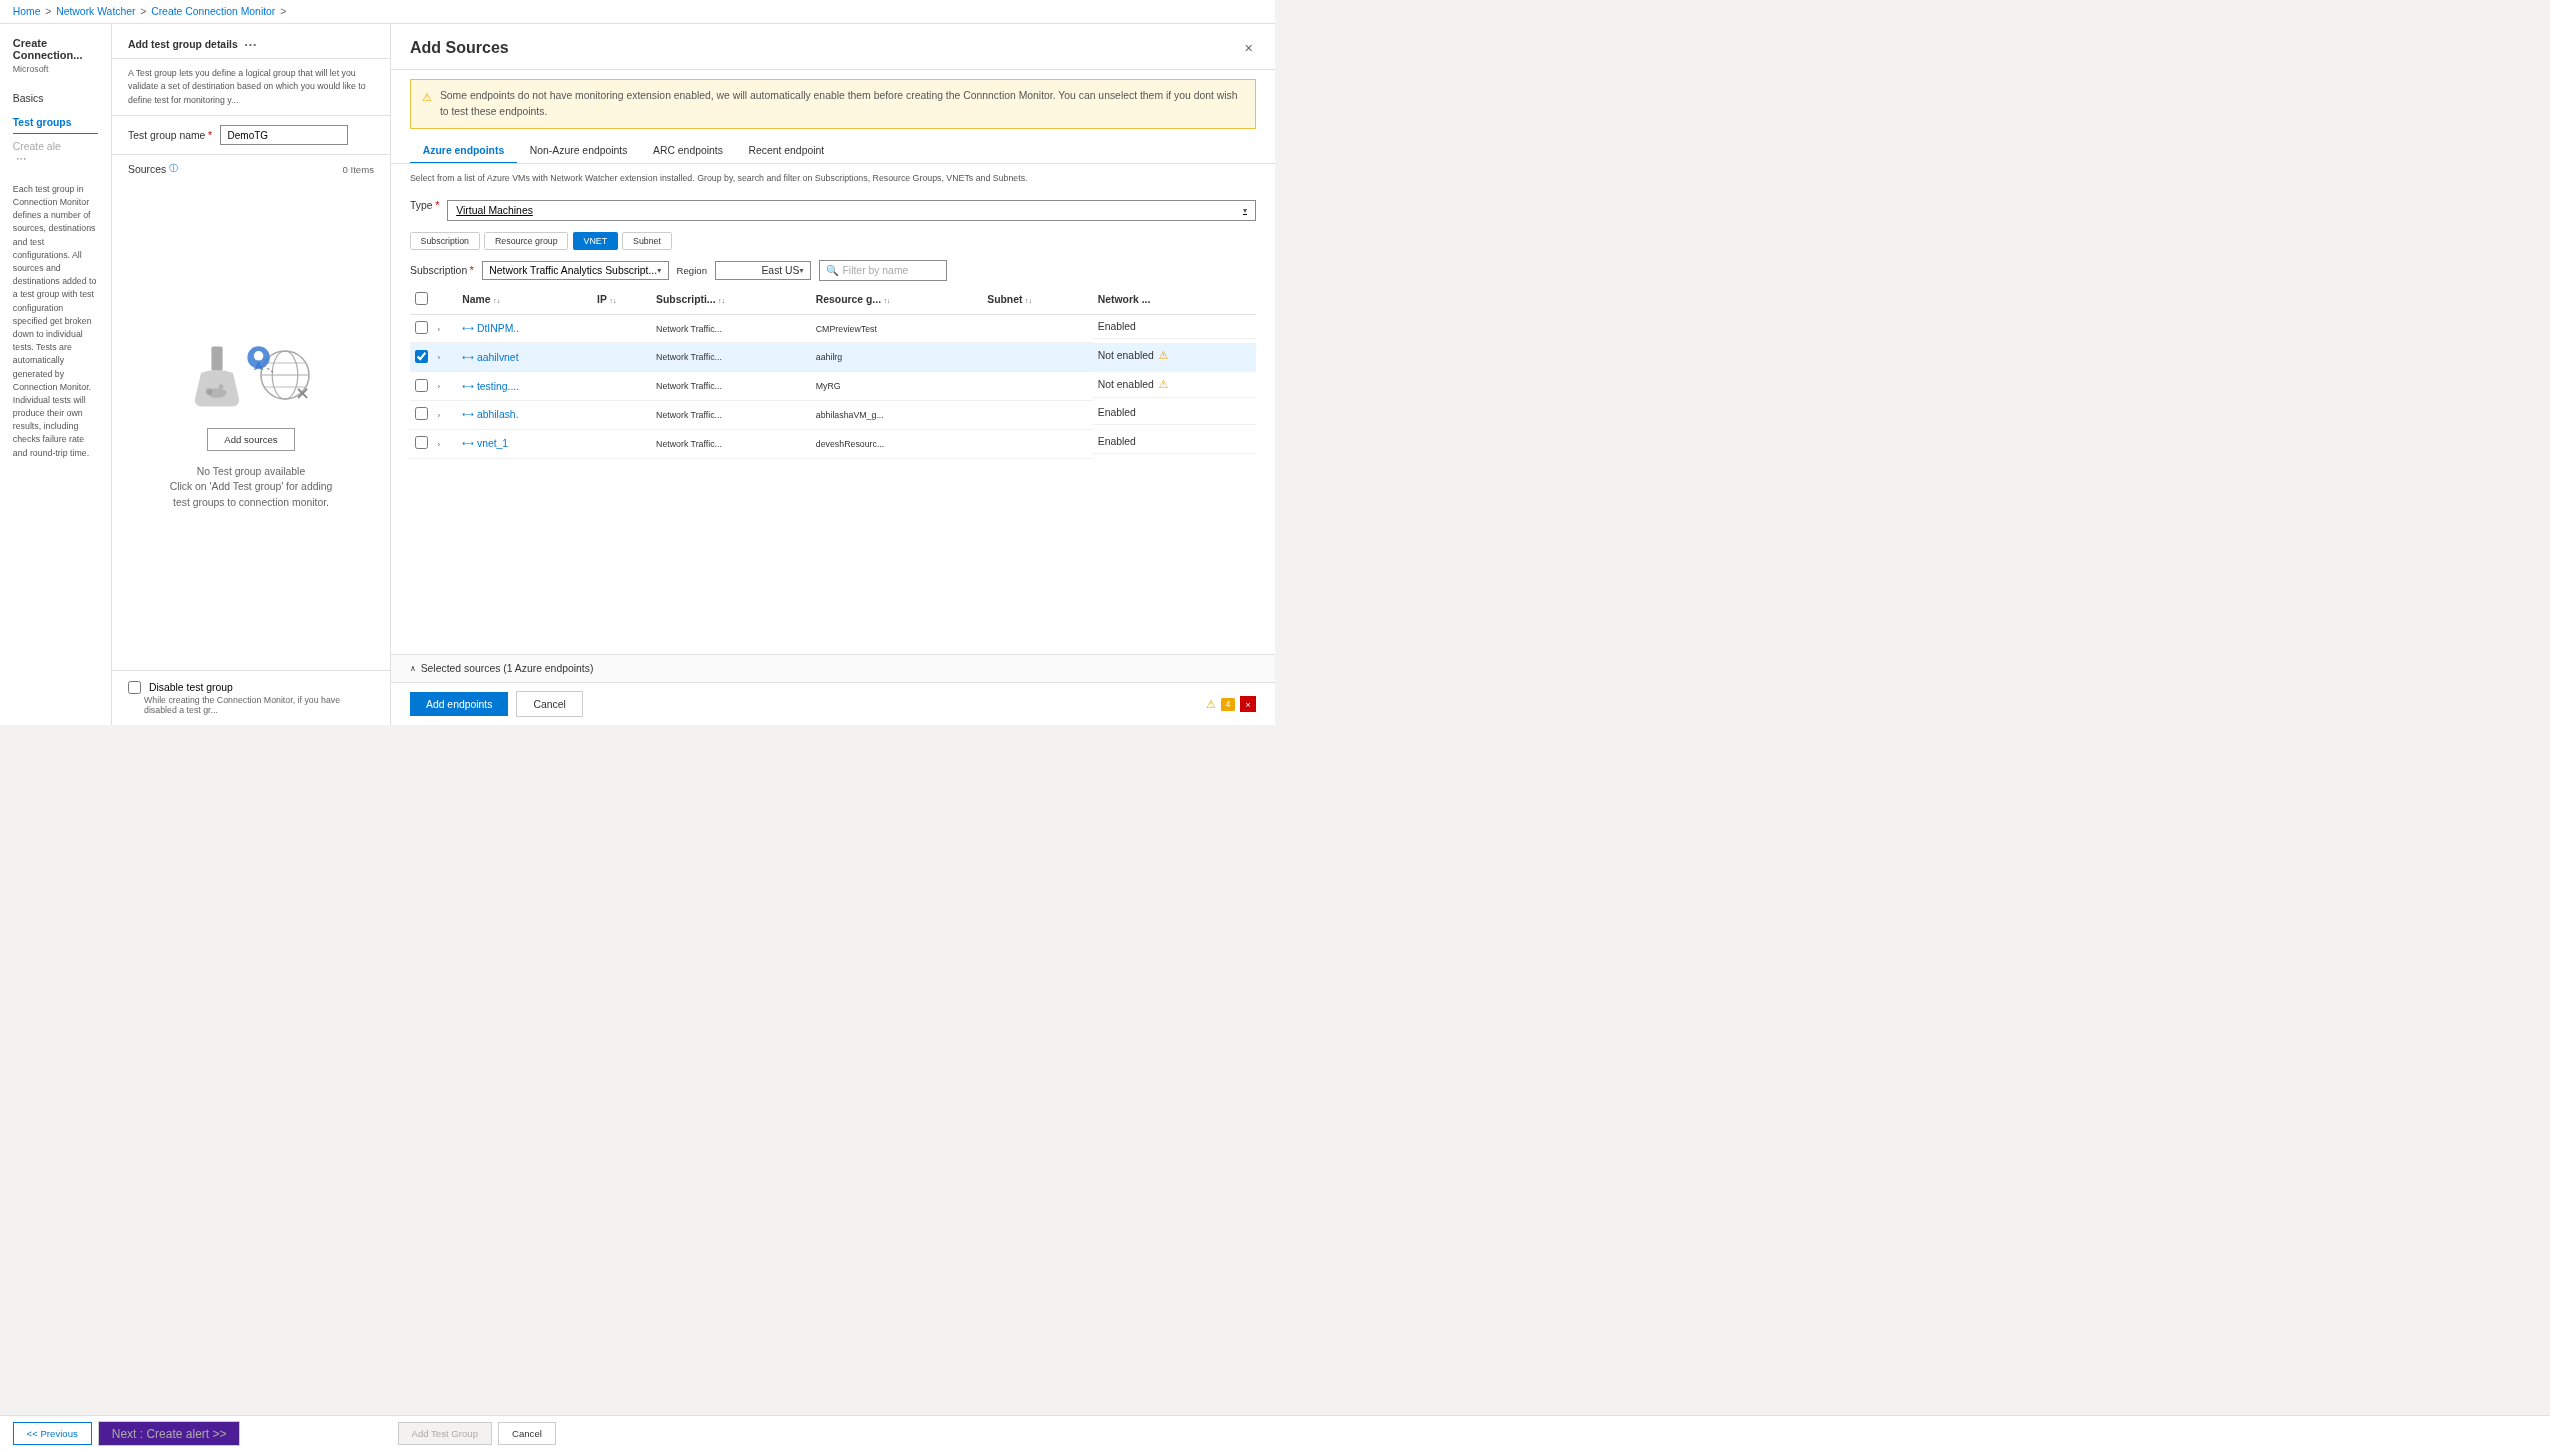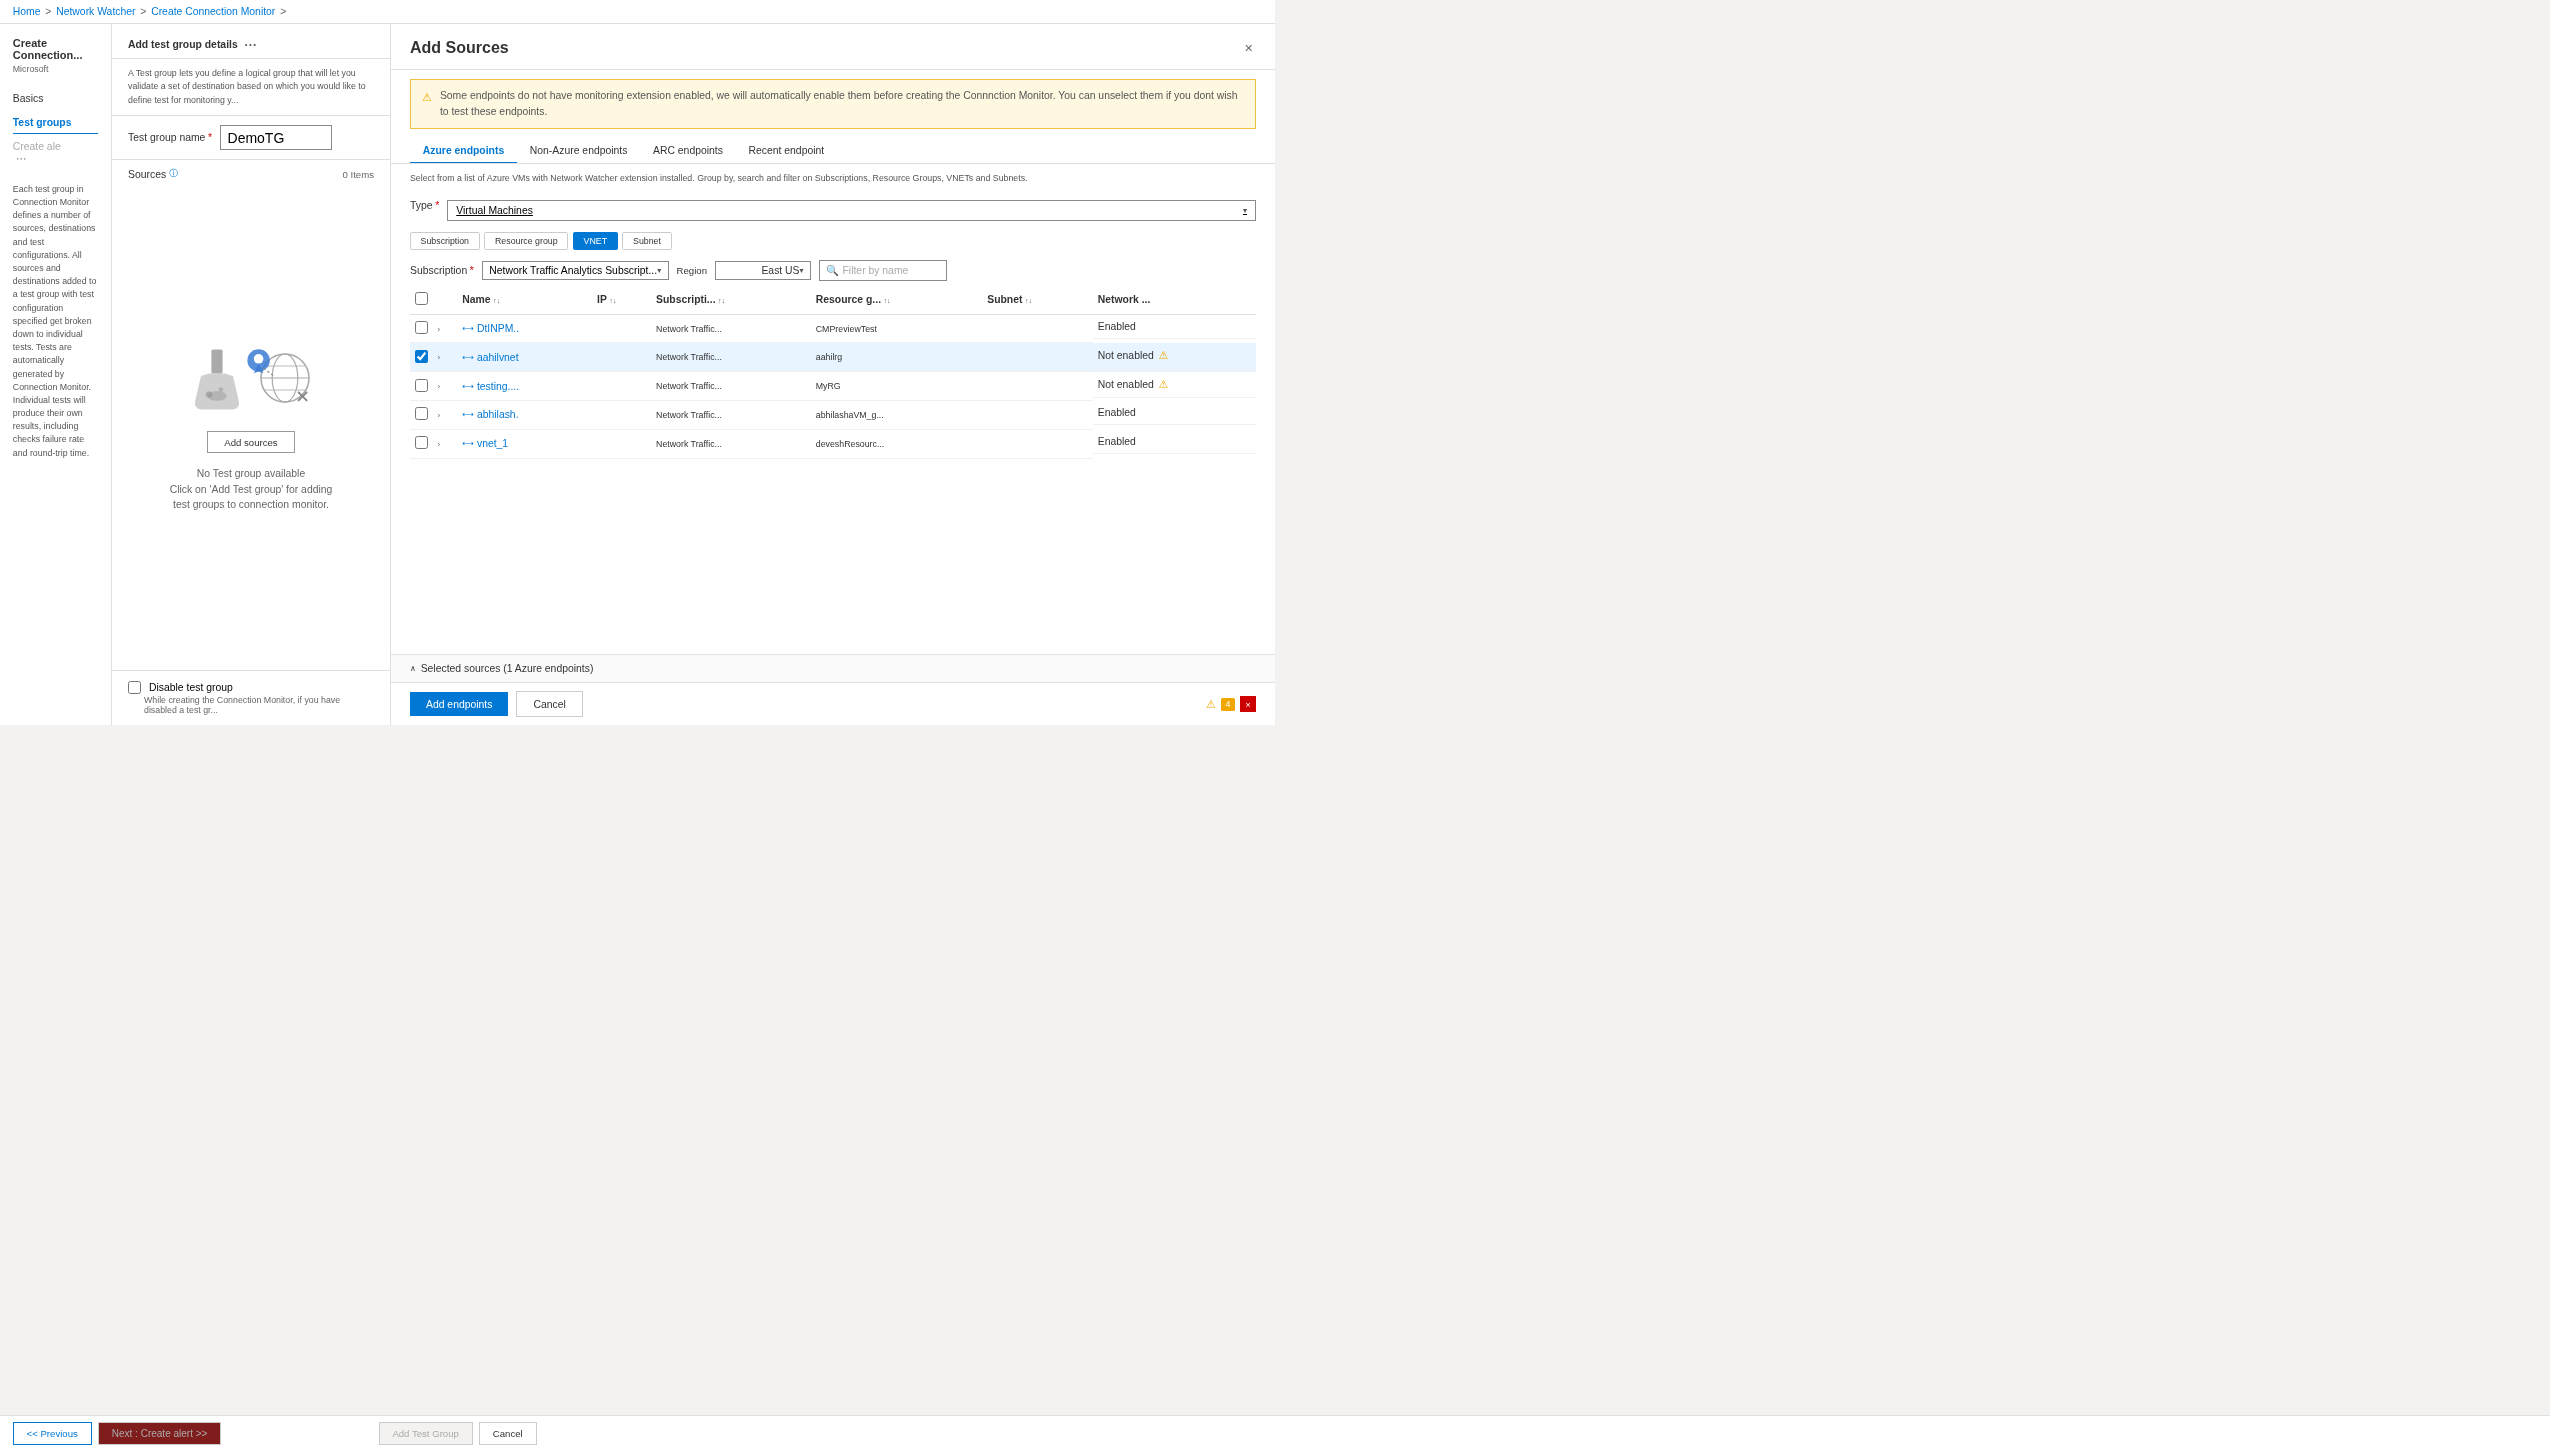--- a/index.html
+++ b/index.html
@@ -115,22 +115,22 @@
     }
     .test-group-name-row label {
       font-size: 9.6px;
       color: #333;
       white-space: nowrap;
     }
     .test-group-name-row .required { color: #c00; }
     .test-group-name-input {
       border: 0.8px solid #8a8a8a;
       padding: 3.2px 6.4px;
-      font-size: 14px;
-      width: 112px;
+      font-size: 10px;
+      width: 128px;
       outline: none;
     }
     .sources-section {
       padding: 8px 16px;
       flex: 1;
       display: flex;
       flex-direction: column;
     }
     .sources-header {
       display: flex;
@@ -203,24 +203,24 @@
     .btn-prev {
       border: 0.8px solid #0078d4;
       background: #fff;
       color: #0078d4;
       padding: 4.8px 12.8px;
       font-size: 9.6px;
       cursor: pointer;
     }
     .btn-next {
       border: 0.8px solid #ccc;
-      background: #7f1d1d;
+      background: #4c1d95;
       color: #aaa;
       padding: 4.8px 12.8px;
-      font-size: 10px;
+      font-size: 12px;
       cursor: not-allowed;
     }
     .btn-add-test-group {
       border: 0.8px solid #ccc;
       background: #f3f2f1;
       color: #aaa;
       padding: 4.8px 12.8px;
       font-size: 9.6px;
       margin-left: 151px;
       cursor: not-allowed;

